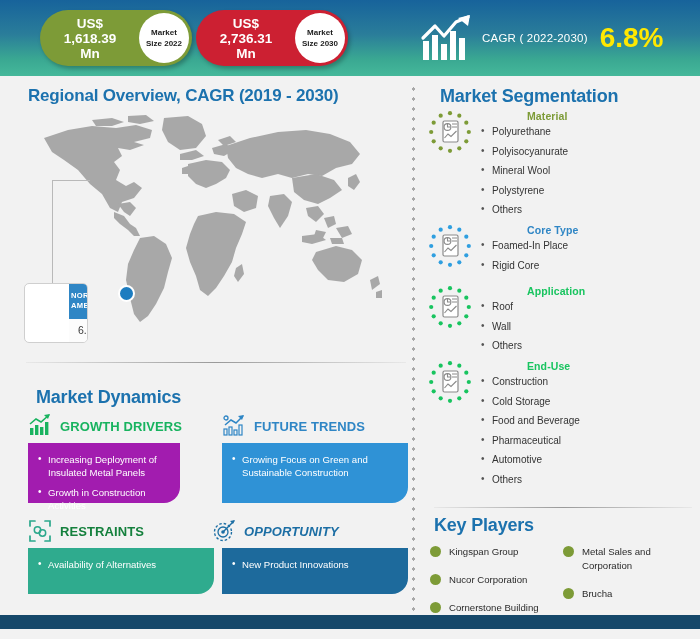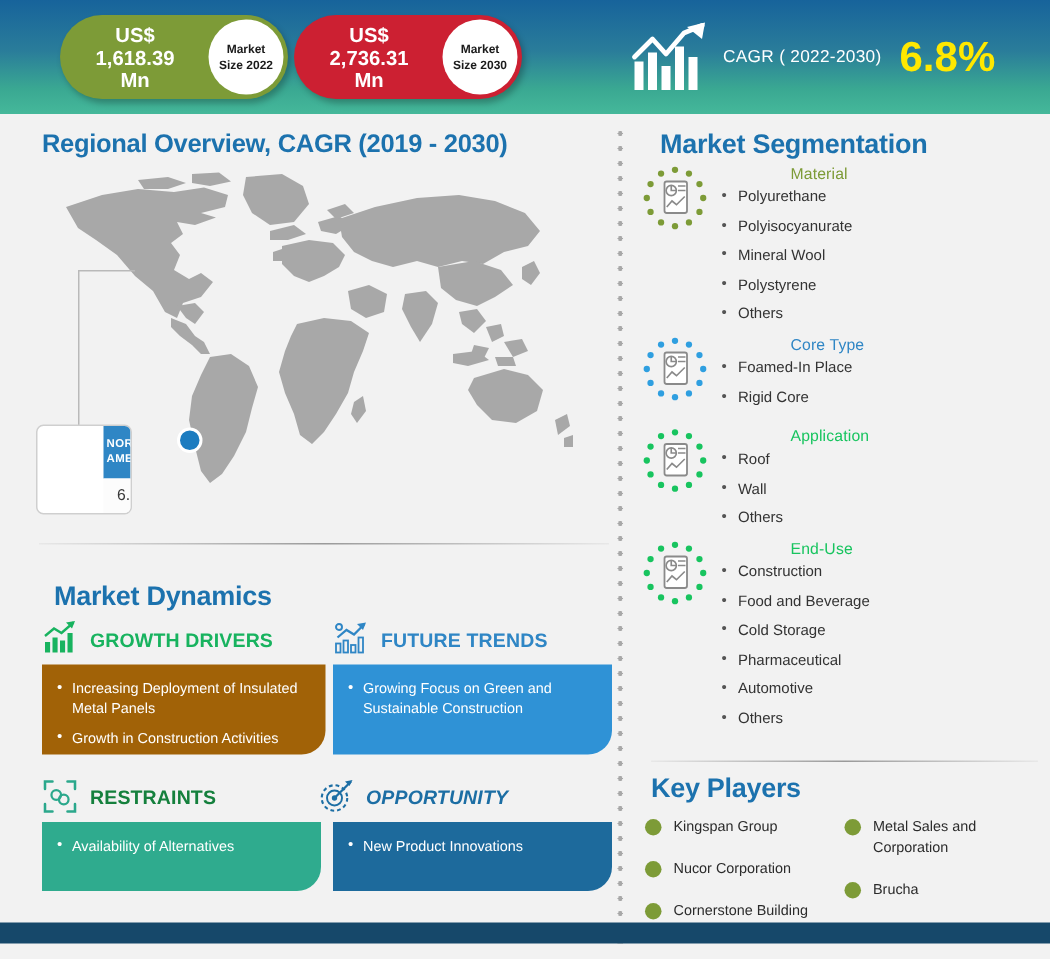--- a/index.html
+++ b/index.html
@@ -114,21 +114,21 @@
   }
 
   
   .seg-title { position: absolute; left: 440px; top: 86px; text-align: right; }
   .seg-block { position: absolute; left: 428px; width: 268px; }
   .seg-icon-wrap {
     position: absolute; left: 0; top: 0; width: 44px; height: 44px;
   }
   .seg-body { margin-left: 52px; }
   .seg-cat {
-    font-size: 10.5px; font-weight: normal; margin: 0 0 4px 0; letter-spacing: 0.1px; padding-left: 47px;
+    font-size: 10.5px; font-weight: bold; margin: 0 0 4px 0; letter-spacing: 0.1px; padding-left: 47px;
   }
   .seg-body ul { list-style: none; }
   .seg-body li {
     font-size: 10px; color: #333333; line-height: 12px; padding-left: 12px;
     position: relative; margin-bottom: 7.5px;
   }
   .seg-body li::before {
     content: "•"; position: absolute; left: 1px; top: -1px; color: #555; font-size: 10px;
   }
 
@@ -280,21 +280,21 @@
     <svg class="dyn-icon" viewBox="0 0 24 24">
       <rect x="2" y="14" width="3.4" height="7" fill="#18b35f"></rect>
       <rect x="7" y="11" width="3.4" height="10" fill="#18b35f"></rect>
       <rect x="12" y="13" width="3.4" height="8" fill="#18b35f"></rect>
       <rect x="17" y="8" width="3.4" height="13" fill="#18b35f"></rect>
       <polyline points="2,10 8,5 13,8 21,1" fill="none" stroke="#18b35f" stroke-width="1.6"></polyline>
       <polygon points="22,0 16,1 20,5" fill="#18b35f"></polygon>
     </svg>
     <span class="dyn-text" style="color:#18b35f;">GROWTH DRIVERS</span>
   </div>
-  <div class="dyn-box" style="left:28px; top:443px; width:189px; height:60px; background:#a16207;">
+  <div class="dyn-box" style="left:28px; top:443px; width:152px; height:60px; background:#a21caf;">
     <ul>
       <li>Increasing Deployment of Insulated Metal Panels</li>
       <li>Growth in Construction Activities</li>
     </ul>
   </div>
 
   <div class="dyn-head" style="left:222px; top:414px;">
     <svg class="dyn-icon" viewBox="0 0 24 24">
       <circle cx="4" cy="4" r="2" fill="none" stroke="#2f86c5" stroke-width="1.3"></circle>
       <rect x="2" y="15" width="3" height="6" fill="none" stroke="#2f86c5" stroke-width="1.2"></rect>
@@ -472,22 +472,22 @@
         <path d="M19.5 13.6 V17 H22.9" fill="none" stroke="#8a8a8a" stroke-width="1.1"></path>
         <polyline points="16.5,28 20,24 23,26.5 28.5,21" fill="none" stroke="#8a8a8a" stroke-width="1.1"></polyline>
         <line x1="24" y1="14" x2="29" y2="14" stroke="#8a8a8a" stroke-width="1"></line>
         <line x1="24" y1="17" x2="29" y2="17" stroke="#8a8a8a" stroke-width="1"></line>
       </svg>
     </div>
     <div class="seg-body">
       <div class="seg-cat" style="color:#18c45f;">End-Use</div>
       <ul>
         <li>Construction</li>
+        <li>Cold Storage</li>
         <li>Food and Beverage</li>
-        <li>Cold Storage</li>
         <li>Pharmaceutical</li>
         <li>Automotive</li>
         <li>Others</li>
       </ul>
     </div>
   </div>
 
   <div class="hdiv" style="left:434px; width:258px; top:507px;"></div>
 
   <div class="sec-title big kp-title">Key Players</div>

